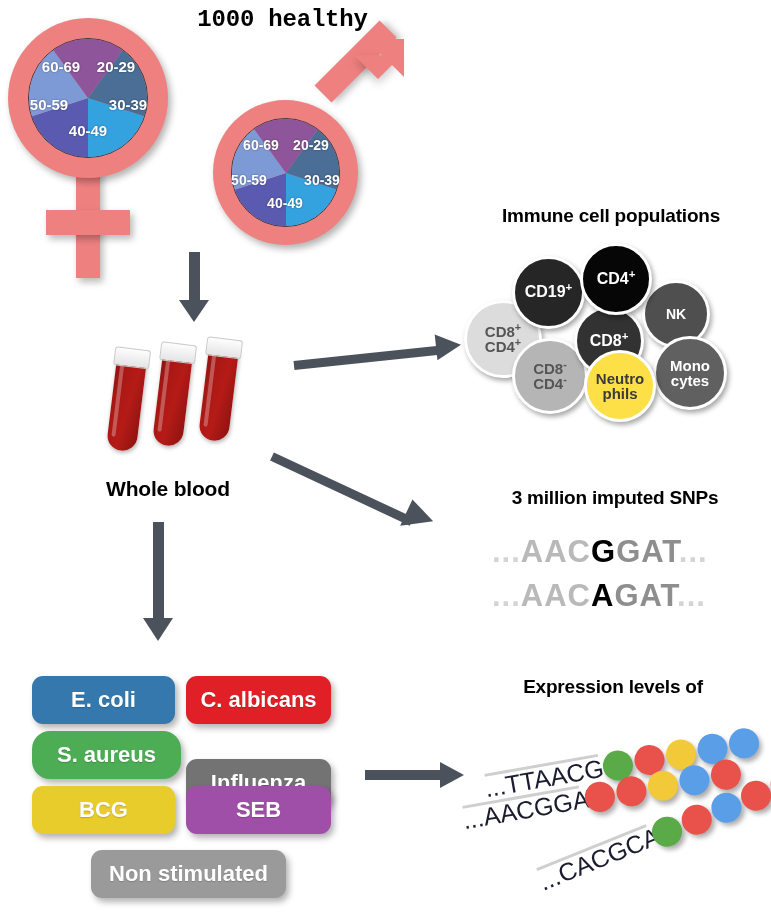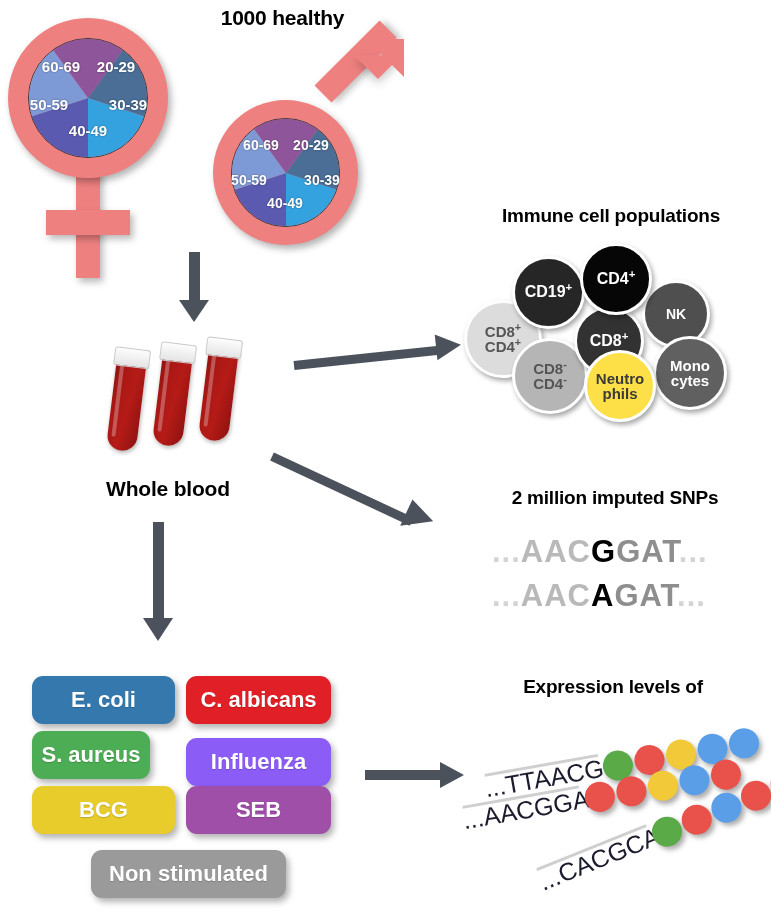--- a/index.html
+++ b/index.html
@@ -4,21 +4,21 @@
 <style>
   html,body{margin:0;padding:0;background:#fff;}
   body{width:771px;height:922px;position:relative;overflow:hidden;
        font-family:"Liberation Sans","DejaVu Sans",sans-serif;}
   .canvas{position:relative;width:771px;height:922px;}
   .abs{position:absolute;}
 
   
   .heading{font-weight:bold;color:#000;text-align:center;line-height:1.15;
            letter-spacing:-0.2px;}
-  #cohort-title{left:170px;top:6px;width:225px;font-size:21px;}
+  #cohort-title{left:170px;top:6px;width:225px;font-size:24px;font-family:Liberation Mono, monospace;}
   #immune-title{left:452px;top:205px;width:318px;font-size:19px;}
   #snp-title{left:460px;top:487px;width:310px;font-size:19px;}
   #expr-title{left:455px;top:676px;width:316px;font-size:19px;}
 
   
   .gender{position:absolute;}
   .ring{position:absolute;border-radius:50%;background:#ef8080;
         box-shadow:3px 4px 7px rgba(0,0,0,.30);}
   .pie-wrap{position:absolute;border-radius:50%;overflow:hidden;
             border:1.5px solid #3a3a3a;box-sizing:border-box;}
@@ -213,40 +213,40 @@
       <span>phils</span>
     </div>
 
     <div class="cell" style="left:201px;top:98px;width:74px;height:74px;background:#606060;
                 color:#ffffff;font-size:15px;flex-direction:column;z-index:2;">
       <span>Mono</span>
       <span>cytes</span>
     </div>
   </div>
 
-  <div class="abs heading" id="snp-title">2 million imputed SNPs</div>
+  <div class="abs heading" id="snp-title">3 million imputed SNPs</div>
 
   <div class="snp-row" style="left:492px;top:534px;">
     <span class="snp-faint">...</span><span class="snp-dim">AAC</span><span class="snp-hi">G</span><span class="snp-mid">GAT</span><span class="snp-faint">...</span>
   </div>
 
   <div class="snp-row" style="left:492px;top:578px;">
     <span class="snp-faint">...</span><span class="snp-dim">AAC</span><span class="snp-hi">A</span><span class="snp-mid">GAT</span><span class="snp-faint">...</span>
   </div>
 
   <div class="stim" style="left:32px;top:676px;width:143px;height:48px;background:#3478ad;">
     <span>E. coli</span>
   </div>
   <div class="stim" style="left:186px;top:676px;width:145px;height:48px;background:#e01f26;">
     <span>C. albicans</span>
   </div>
-  <div class="stim" style="left:32px;top:731px;width:118px;height:48px;background:#4cad55;">
+  <div class="stim" style="left:32px;top:731px;width:149px;height:48px;background:#4cad55;border-radius:18px;">
     <span>S. aureus</span>
   </div>
-  <div class="stim" style="left:186px;top:738px;width:145px;height:48px;background:#8b5cf6;">
+  <div class="stim" style="left:186px;top:759px;width:145px;height:48px;background:#737373;">
     <span>Influenza</span>
   </div>
   <div class="stim" style="left:32px;top:786px;width:143px;height:48px;background:#e8cc2b;">
     <span>BCG</span>
   </div>
   <div class="stim" style="left:186px;top:786px;width:145px;height:48px;background:#a04fa8;">
     <span>SEB</span>
   </div>
   <div class="stim" style="left:91px;top:850px;width:195px;height:48px;background:#9a9a9a;">
     <span>Non stimulated</span>

